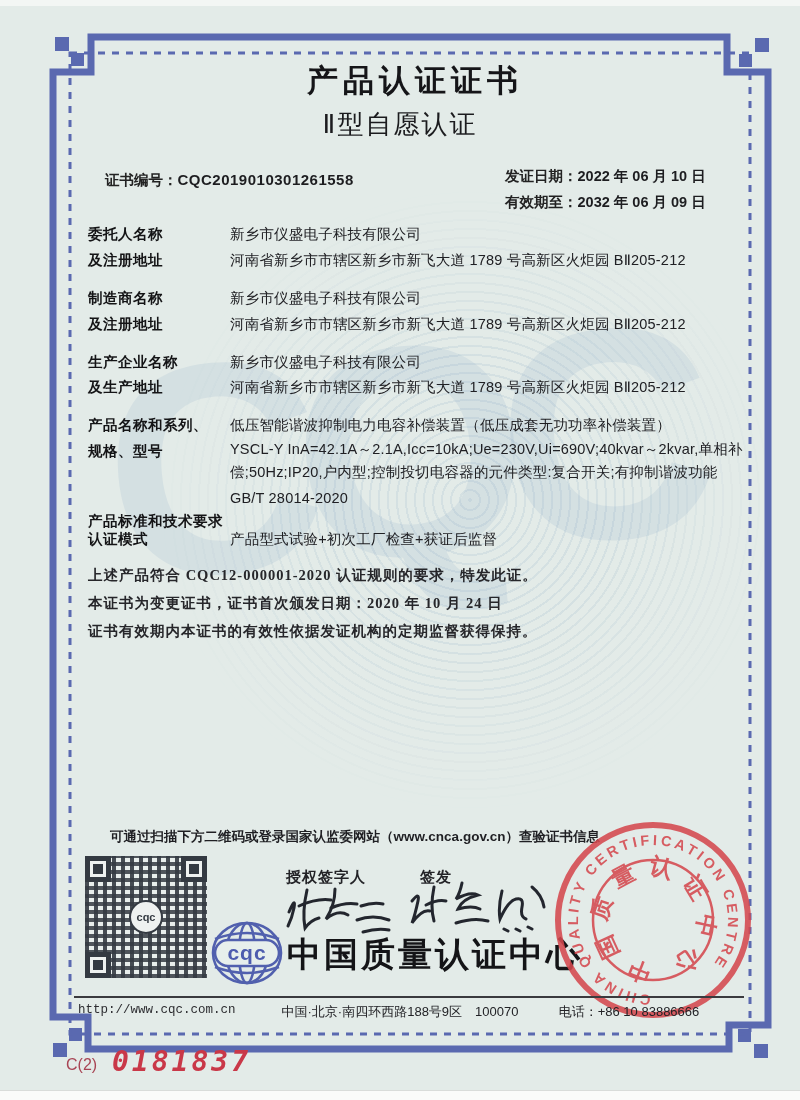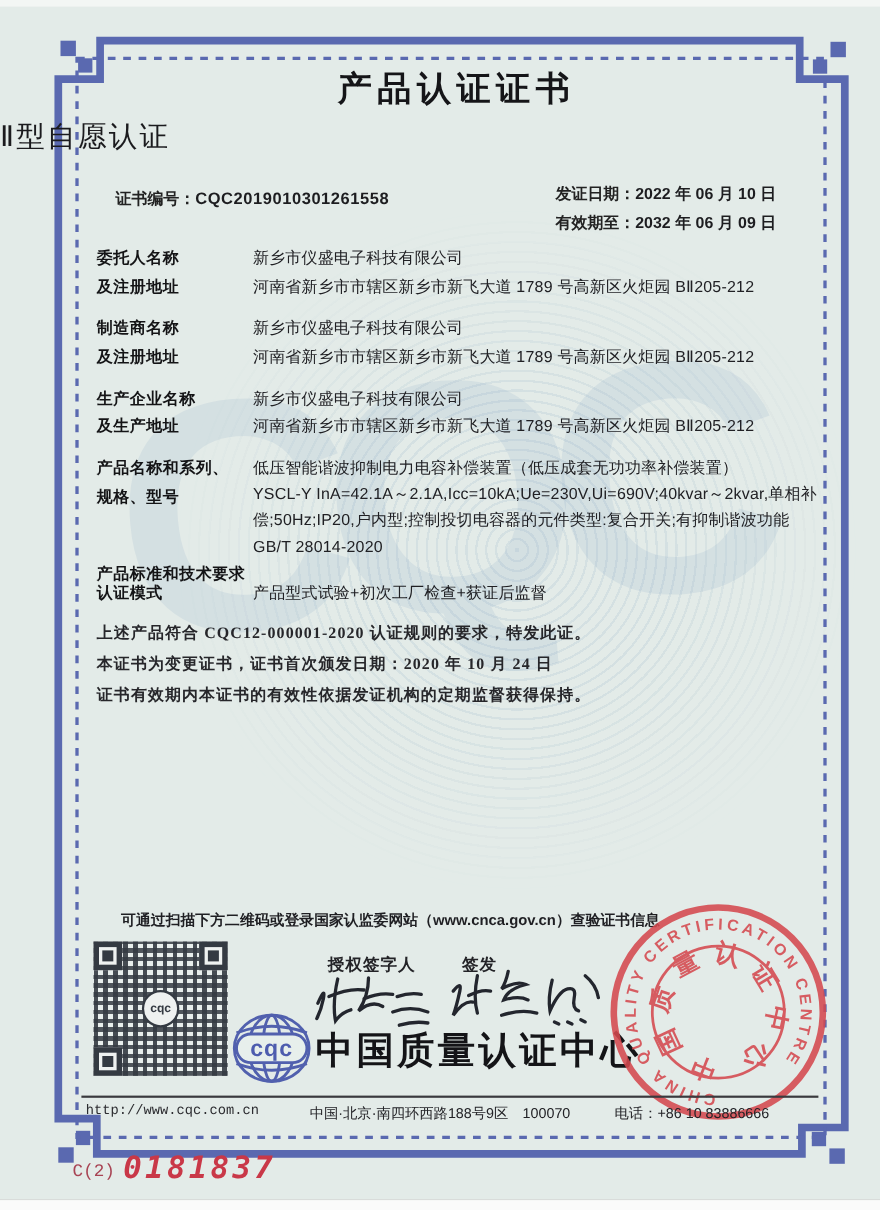--- a/index.html
+++ b/index.html
@@ -23,21 +23,21 @@
     font-size:300px;font-weight:bold;letter-spacing:-28px;
     color:rgba(128,163,193,0.15);transform:rotate(-5deg);
     pointer-events:none;user-select:none;line-height:1;
   }
   .scan-edge-bottom{position:absolute;left:0;right:0;bottom:0;height:9px;background:#fafbfa;border-top:1px solid #d9dcda;}
   .scan-edge-top{position:absolute;left:0;right:0;top:0;height:6px;background:#f3f6f4;}
   
   .border-svg{position:absolute;left:0;top:0;}
   
   .title{left:0;top:60px;width:800px;text-align:center;font-size:31px;font-weight:900;letter-spacing:5px;color:#151518;padding-left:15px;}
-  .subtitle{left:0;top:107px;width:800px;text-align:left;font-size:26px;font-weight:500;letter-spacing:2px;color:#1b1b1e;}
+  .subtitle{left:0;top:107px;width:800px;text-align:center;font-size:26px;font-weight:500;letter-spacing:2px;color:#1b1b1e;}
   .certline{left:105px;top:171px;font-size:14.5px;}
   .kai{font-family:"Liberation Serif", serif;font-weight:600;color:#222;}
   .certline .val{font-family:"Liberation Sans", sans-serif;font-weight:700;font-size:15px;letter-spacing:.5px;}
   .dateline1{left:505px;top:167px;font-size:14.5px;}
   .dateline2{left:505px;top:193px;font-size:14.5px;}
   .dateline1 .val,.dateline2 .val{font-weight:600;font-family:"Liberation Sans", sans-serif;}
   
   .flabel{position:absolute;left:88px;font-size:14.5px;font-weight:700;color:#141416;letter-spacing:.5px;}
   .fvalue{position:absolute;left:230px;font-size:14.5px;color:#202024;letter-spacing:.2px;white-space:nowrap;}
   
@@ -56,21 +56,21 @@
   .qr-center{position:absolute;left:44px;top:44px;width:34px;height:34px;border-radius:50%;background:#eef1f0;
     display:flex;align-items:center;justify-content:center;font-size:11px;font-weight:bold;color:#343a42;border:2px solid #343a42;box-sizing:border-box;}
   .siglabel{position:absolute;top:868px;font-size:15px;font-weight:600;color:#232327;letter-spacing:1px;}
   .orgname{left:287px;top:932px;font-size:34px;font-weight:600;letter-spacing:3px;color:#141417;}
   
   .footer-rule{left:74px;top:996px;width:670px;height:2px;background:#3a3a3e;}
   .f-web{left:78px;top:1003px;font-family:"Liberation Mono", monospace;font-size:12.5px;color:#2c2c30;}
   .f-addr{left:0;top:1003px;width:800px;text-align:center;font-size:13px;color:#222226;}
   .f-tel{left:515px;top:1003px;width:228px;text-align:center;font-size:13px;color:#222226;}
   
-  .serial-prefix{left:66px;top:1056px;font-family:Liberation Mono, monospace;font-size:16px;color:#a84454;}
+  .serial-prefix{left:66px;top:1056px;font-family:Liberation Sans, sans-serif;font-size:16px;color:#a84454;}
   .serial-num{left:112px;top:1045px;font-size:28px;font-weight:700;letter-spacing:3px;color:#c93848;font-family:"DejaVu Sans Mono", monospace;font-style:italic;}
 </style>
 </head>
 <body>
 
 <div class="wm-rings"></div>
 <div class="wm-cqc">CQC</div>
 <div class="scan-edge-top"></div>
 
 <svg class="border-svg" width="800" height="1100" viewBox="0 0 800 1100">
@@ -138,21 +138,21 @@
 
 <div class="abs qrnote">可通过扫描下方二维码或登录国家认监委网站（www.cnca.gov.cn）查验证书信息</div>
 
 <div class="abs qr">
   <div class="finder" style="left:0;top:0"></div>
   <div class="finder" style="right:0;top:0"></div>
   <div class="finder" style="left:0;bottom:0"></div>
   <div class="qr-center">cqc</div>
 </div>
 
-<div class="siglabel" style="left:298px">授权签字人</div>
+<div class="siglabel" style="left:286px">授权签字人</div>
 <div class="siglabel" style="left:420px">签发</div>
 
 <svg class="abs" style="left:283px;top:884px" width="115" height="56" viewBox="0 0 115 56">
   <g fill="none" stroke="#23262e" stroke-width="3" stroke-linecap="round">
     <path d="M6,28 q7,-16 5,-4 q-2,10 -6,18"></path>
     <path d="M24,6 q-5,22 -2,38 q6,-8 14,-10"></path>
     <path d="M16,22 q18,-8 32,-6"></path>
     <path d="M52,5 q0,16 -9,30 q12,-10 22,-4"></path>
     <path d="M48,24 q14,-6 26,-4"></path>
     <path d="M78,22 q12,-4 22,-2"></path>

